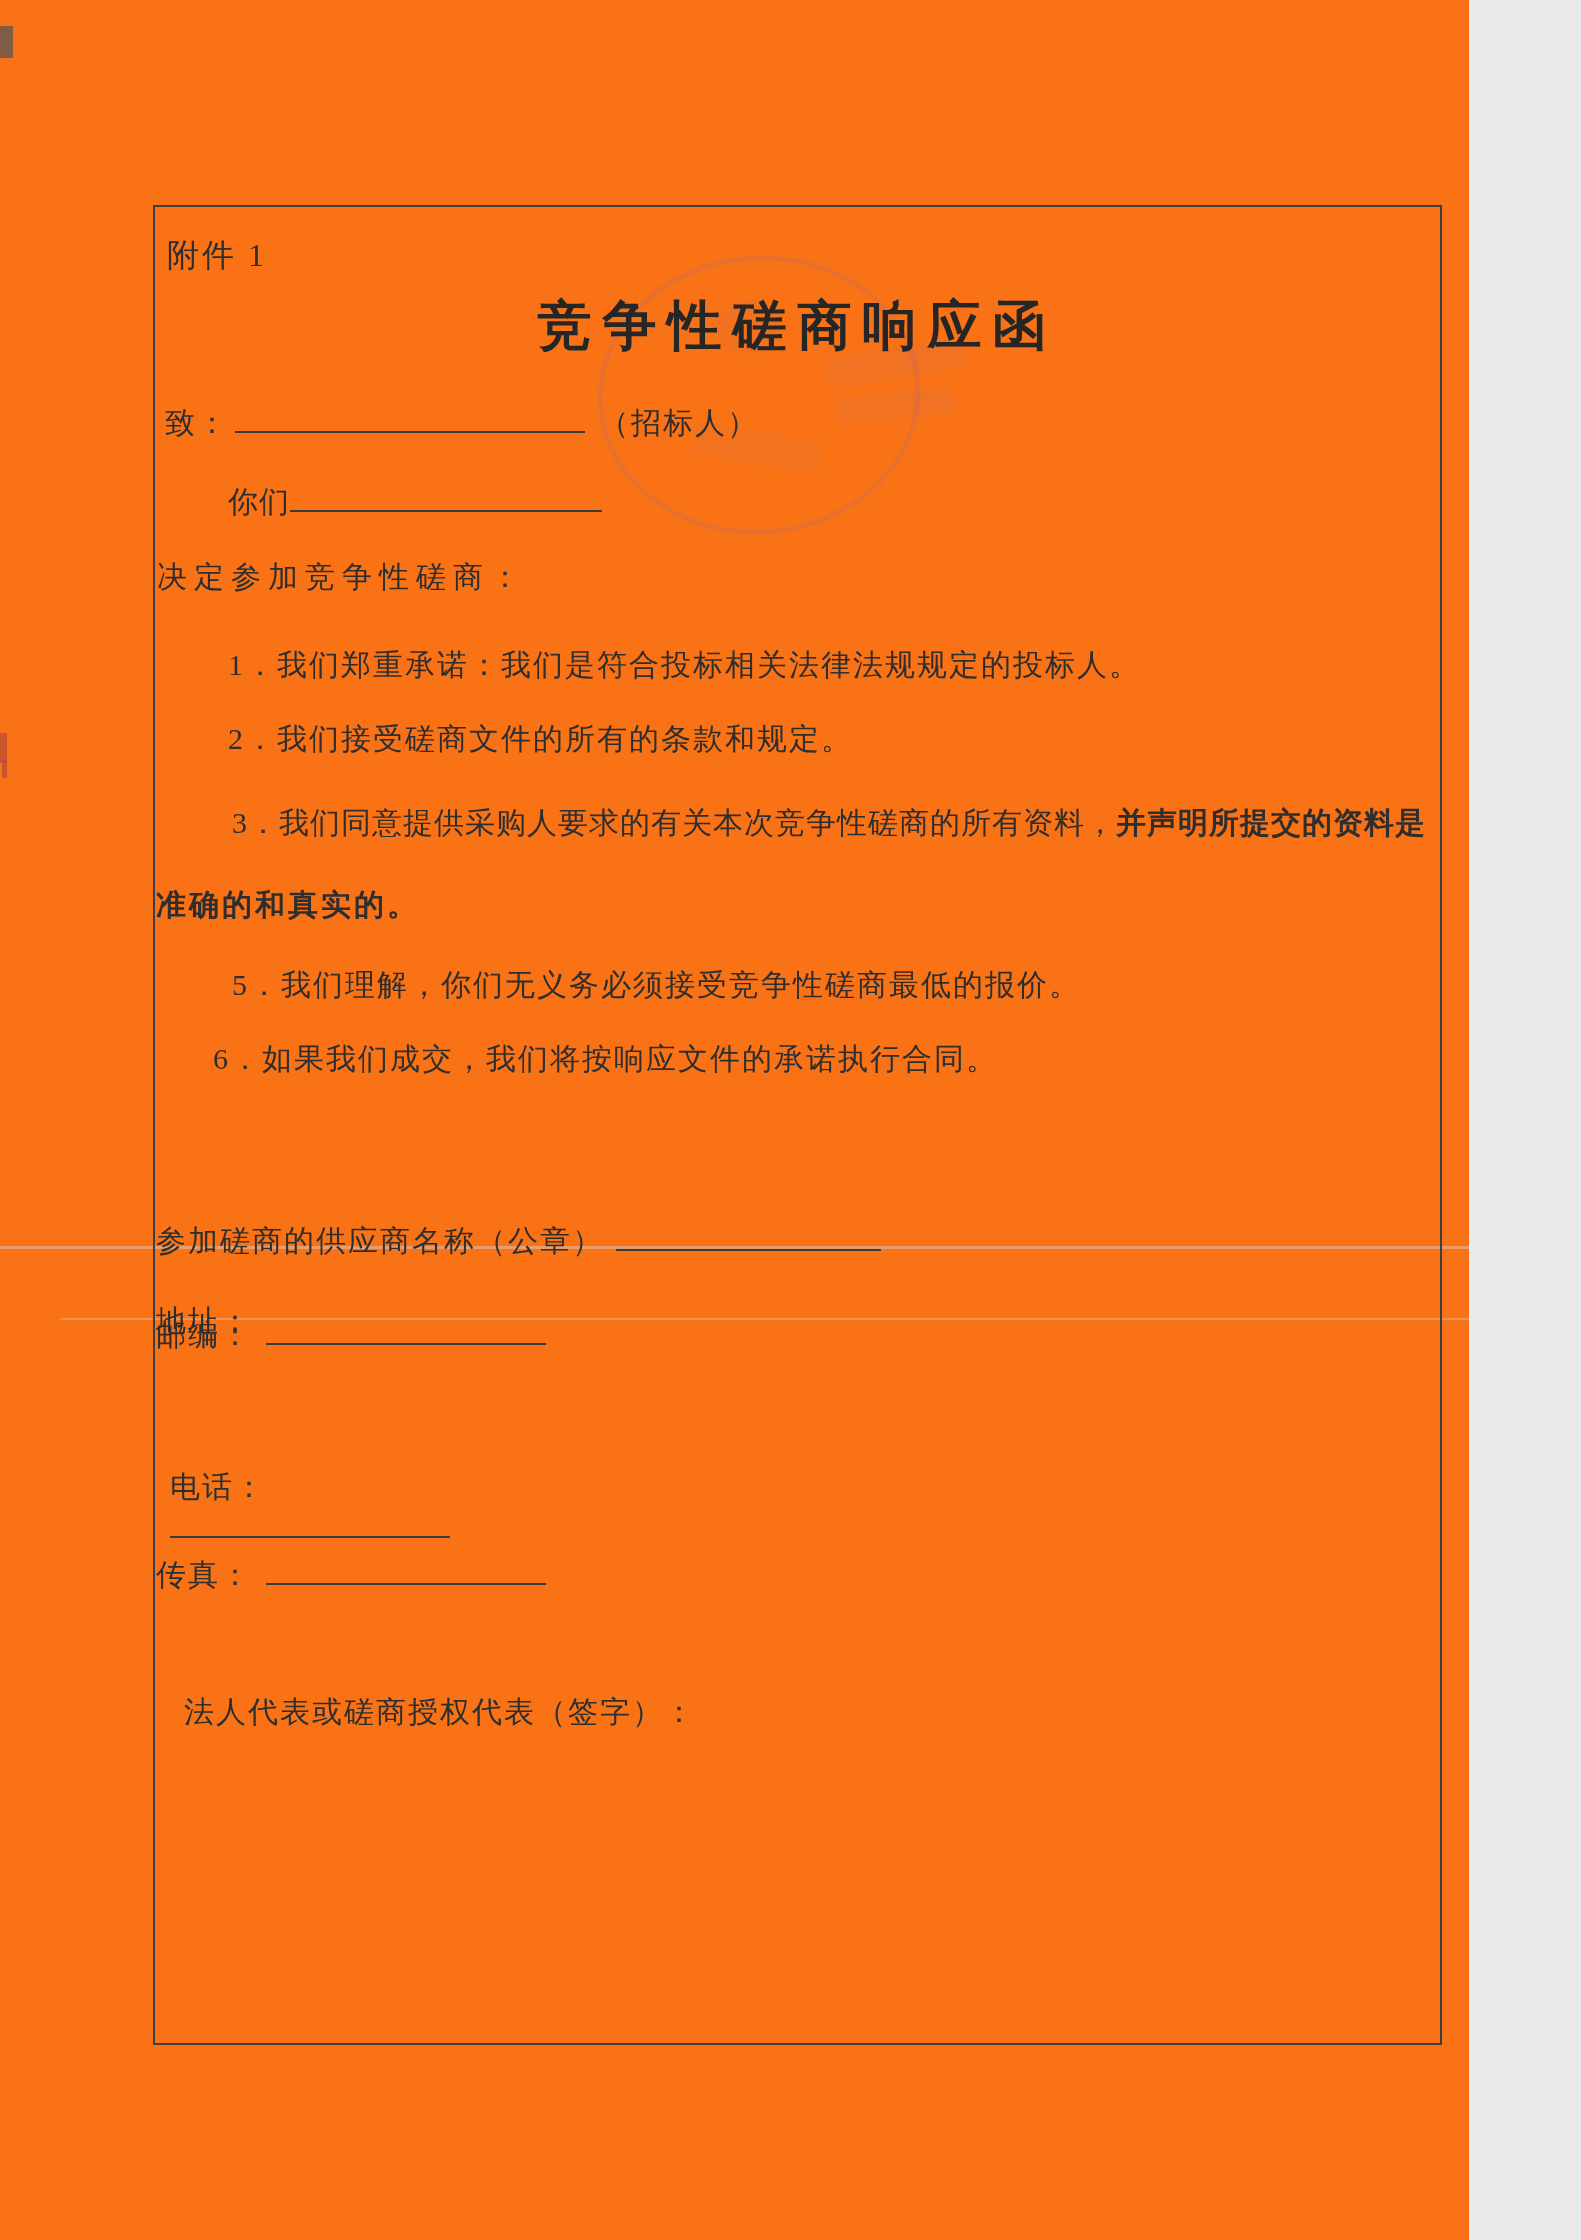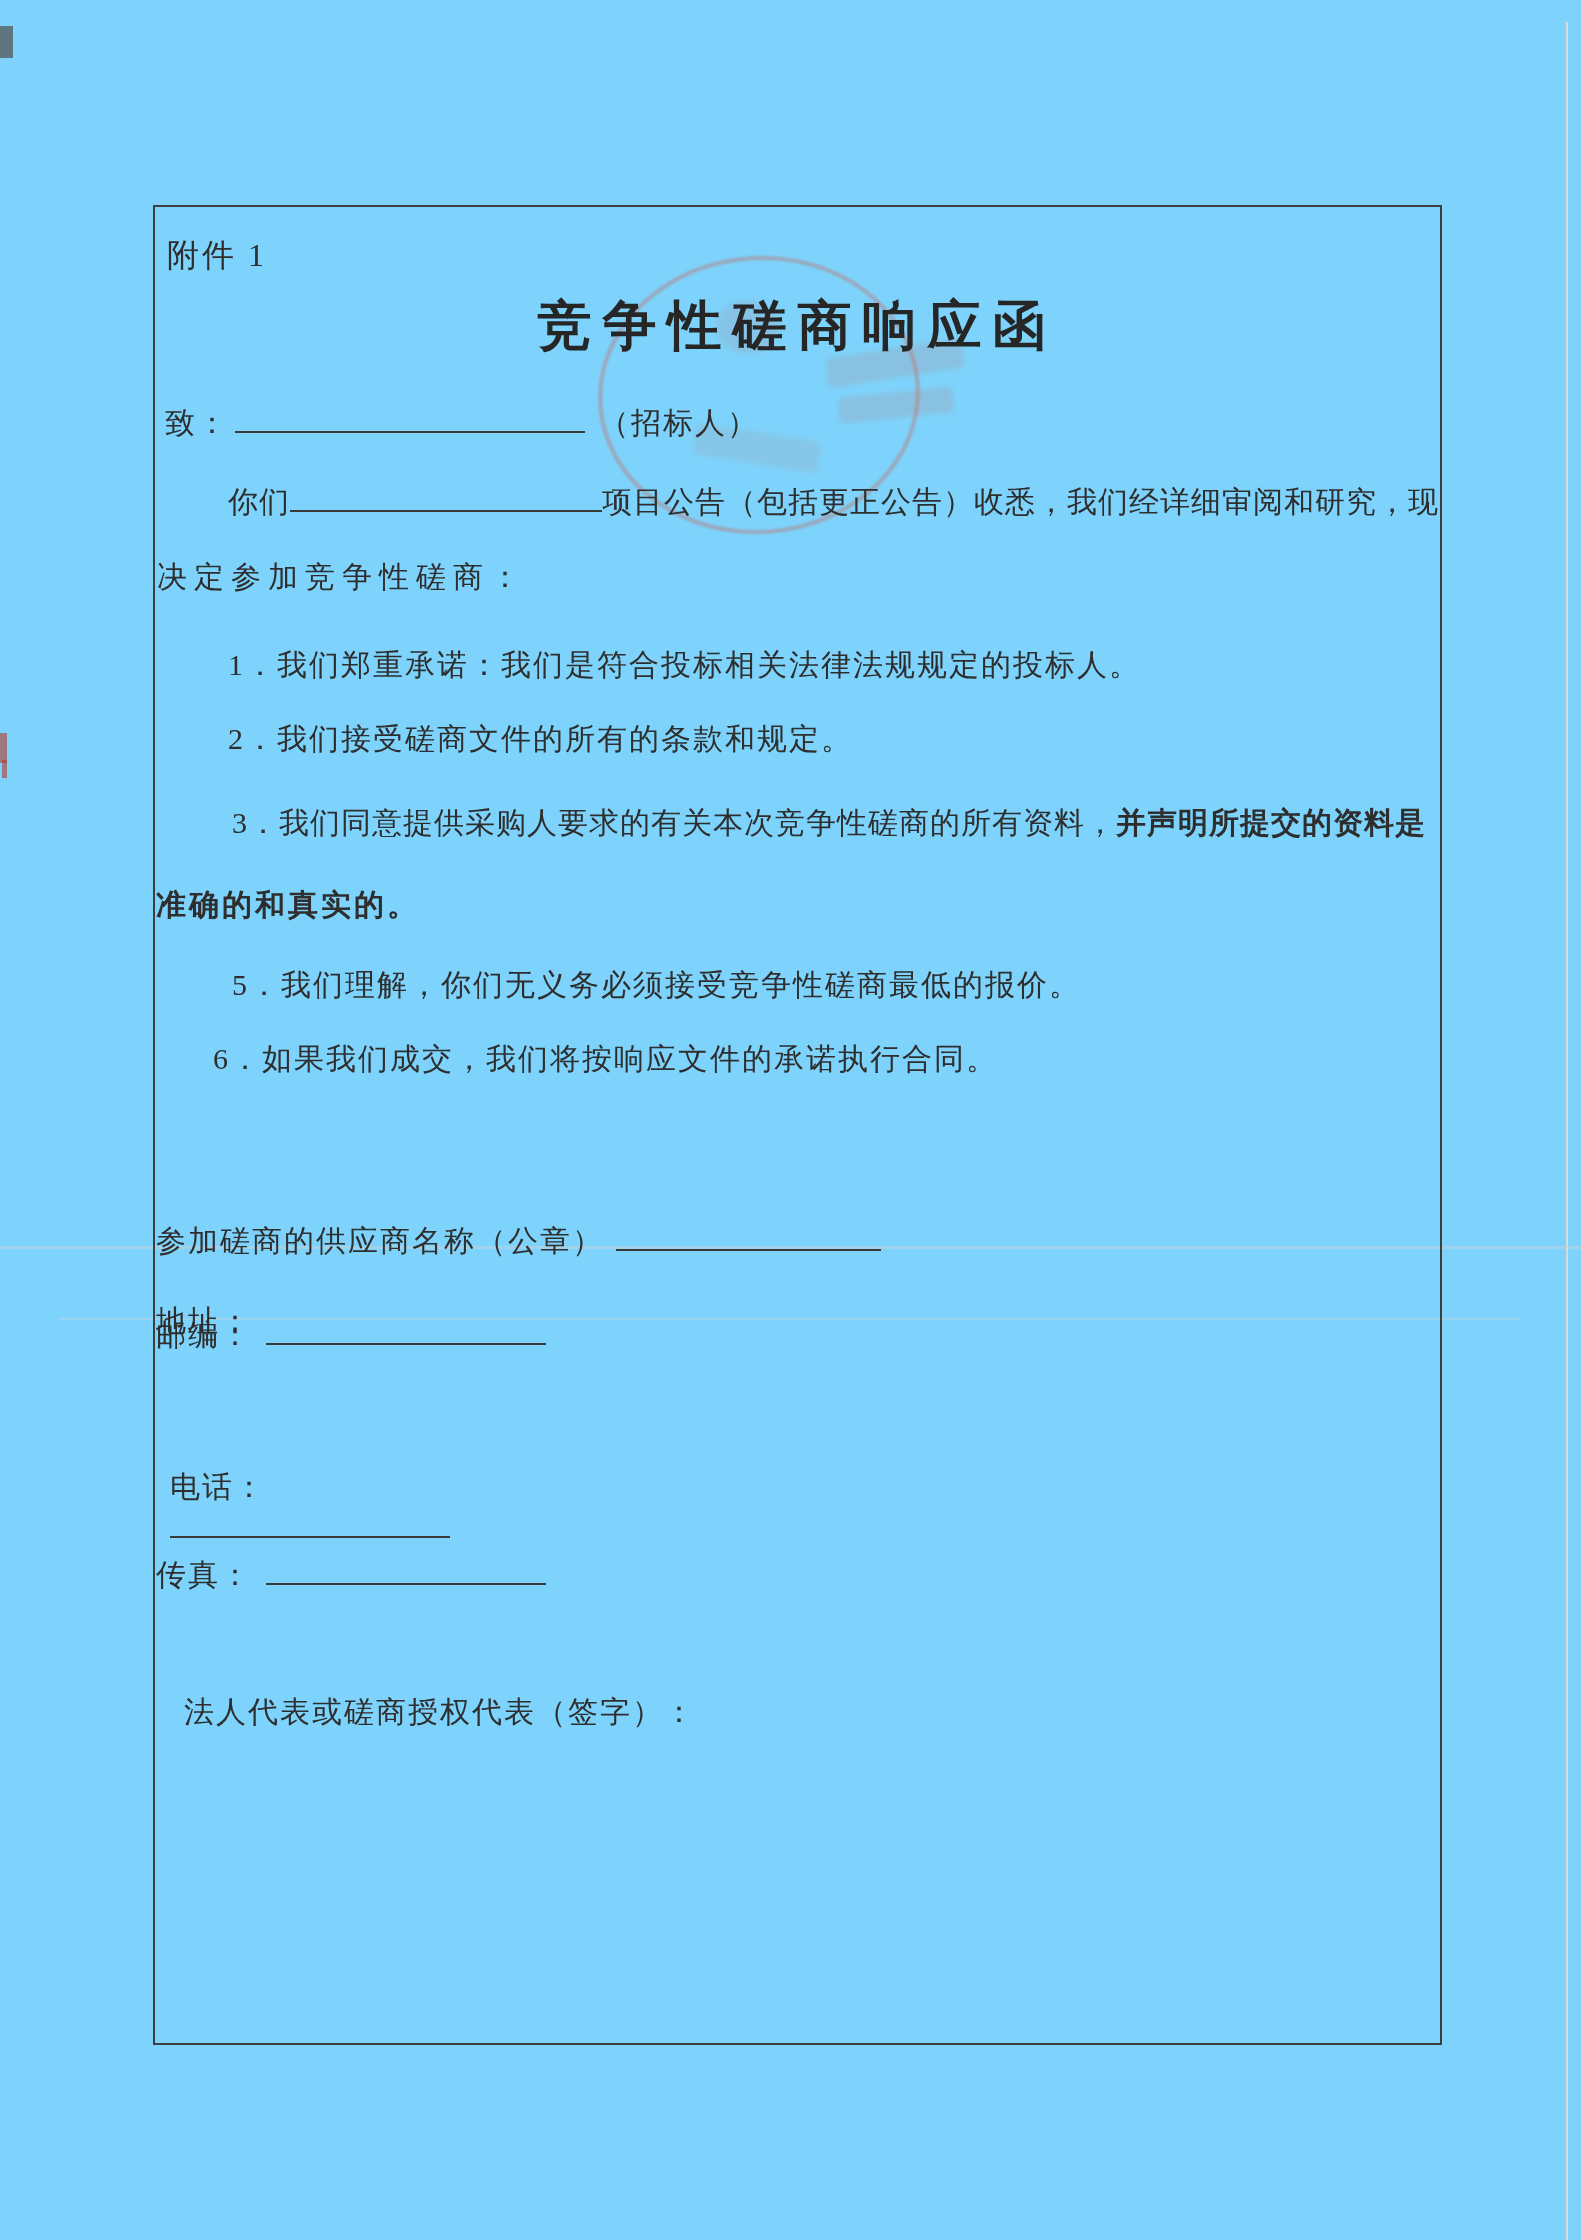--- a/index.html
+++ b/index.html
@@ -1,19 +1,19 @@
 <!DOCTYPE html>
 <html><head>
 <meta charset="utf-8">
 <style>
   html,body{margin:0;padding:0;background:#e9e9e9;}
   .page{
     position:relative;
-    width:1581px;height:2240px;
-    background:#7dd3fc;
+    width:1469px;height:2240px;
+    background:#f97316;
     overflow:hidden;
     font-family:"Liberation Serif","DejaVu Serif",serif;
     color:#2e2e2e;
   }
   
   .stamp{position:absolute;left:598px;top:256px;width:322px;height:278px;pointer-events:none;}
   .stamp-ring{
     position:absolute;inset:0;border:4px solid rgba(197,104,94,.42);
     border-radius:50%;filter:blur(1.2px);transform:rotate(-4deg);
   }
@@ -77,21 +77,20 @@
 
   <div class="line" style="left:165px;top:400px;">
     <span>致：</span>
     <span class="blank" style="width:350px;margin:0 14px 0 6px;"></span>
     <span>（招标人）</span>
   </div>
 
   <div class="line" style="left:228px;top:479px;letter-spacing:1px;">
     <span>你们</span>
     <span class="blank" style="width:312px;"></span>
-    <span>项目公告（包括更正公告）收悉，我们经详细审阅和研究，现</span>
   </div>
   <div class="line" style="left:157px;top:559px;letter-spacing:7px;">
     <span>决定参加竞争性磋商：</span>
   </div>
 
   <div class="line" style="left:228px;top:647px;">
     <span>1．</span>
     <span>我们郑重承诺：我们是符合投标相关法律法规规定的投标人。</span>
   </div>
   <div class="line" style="left:228px;top:721px;">

